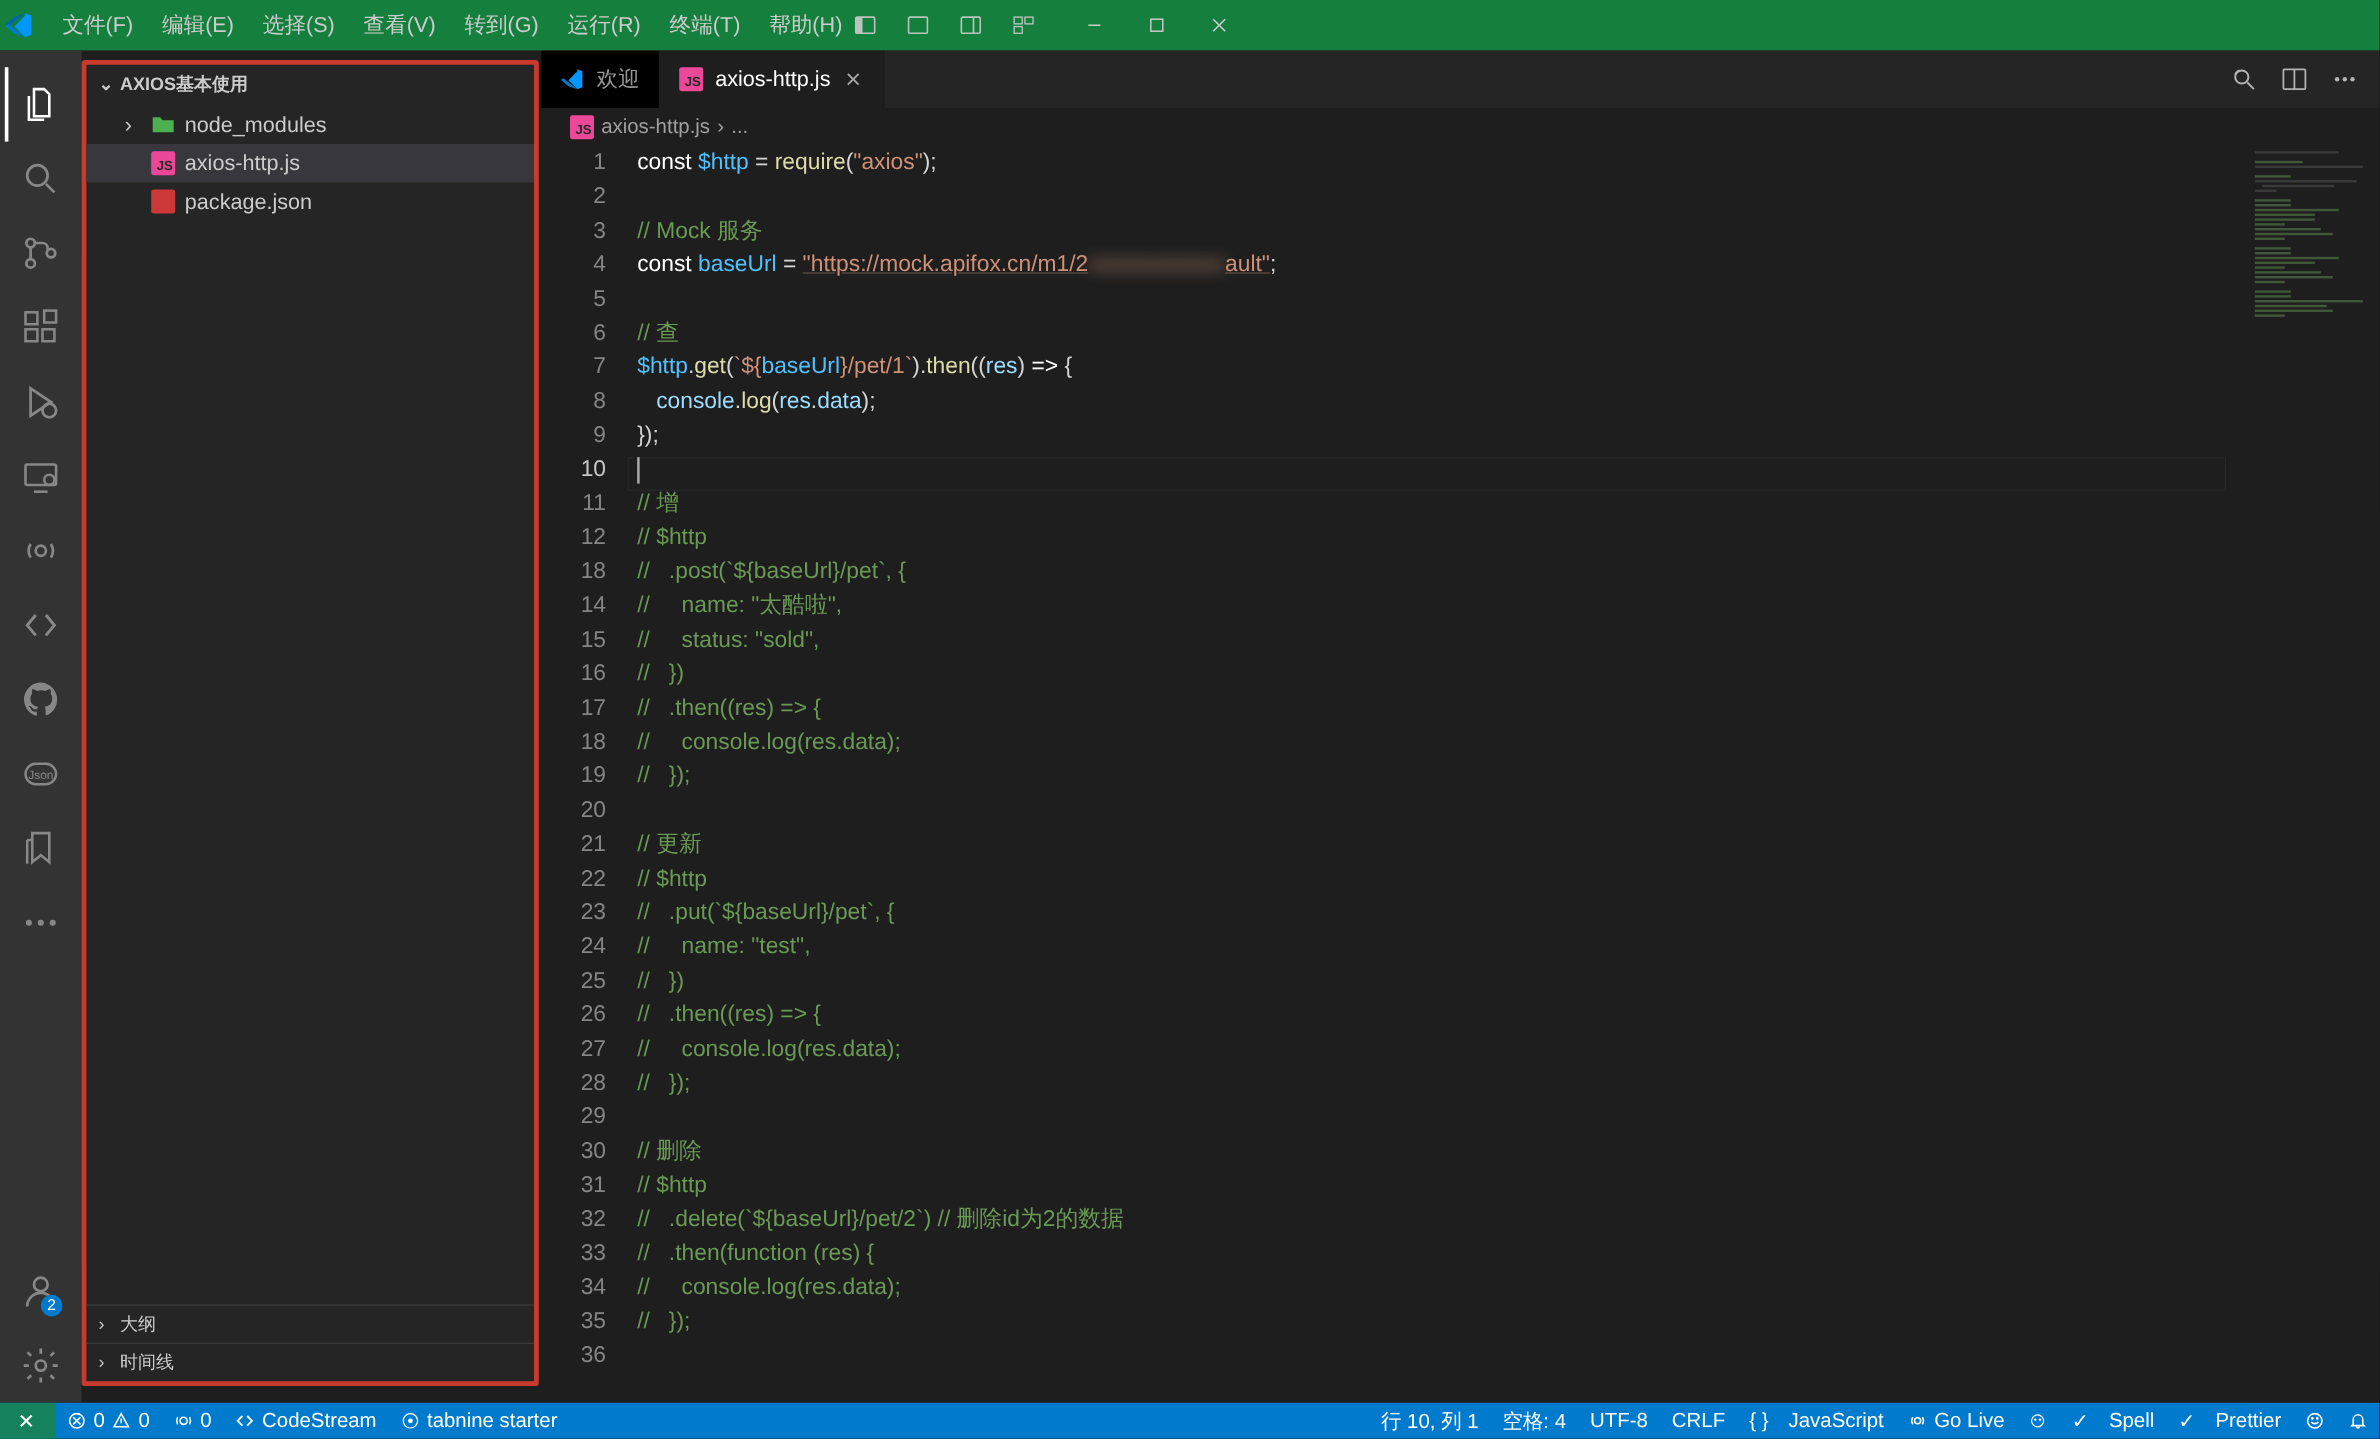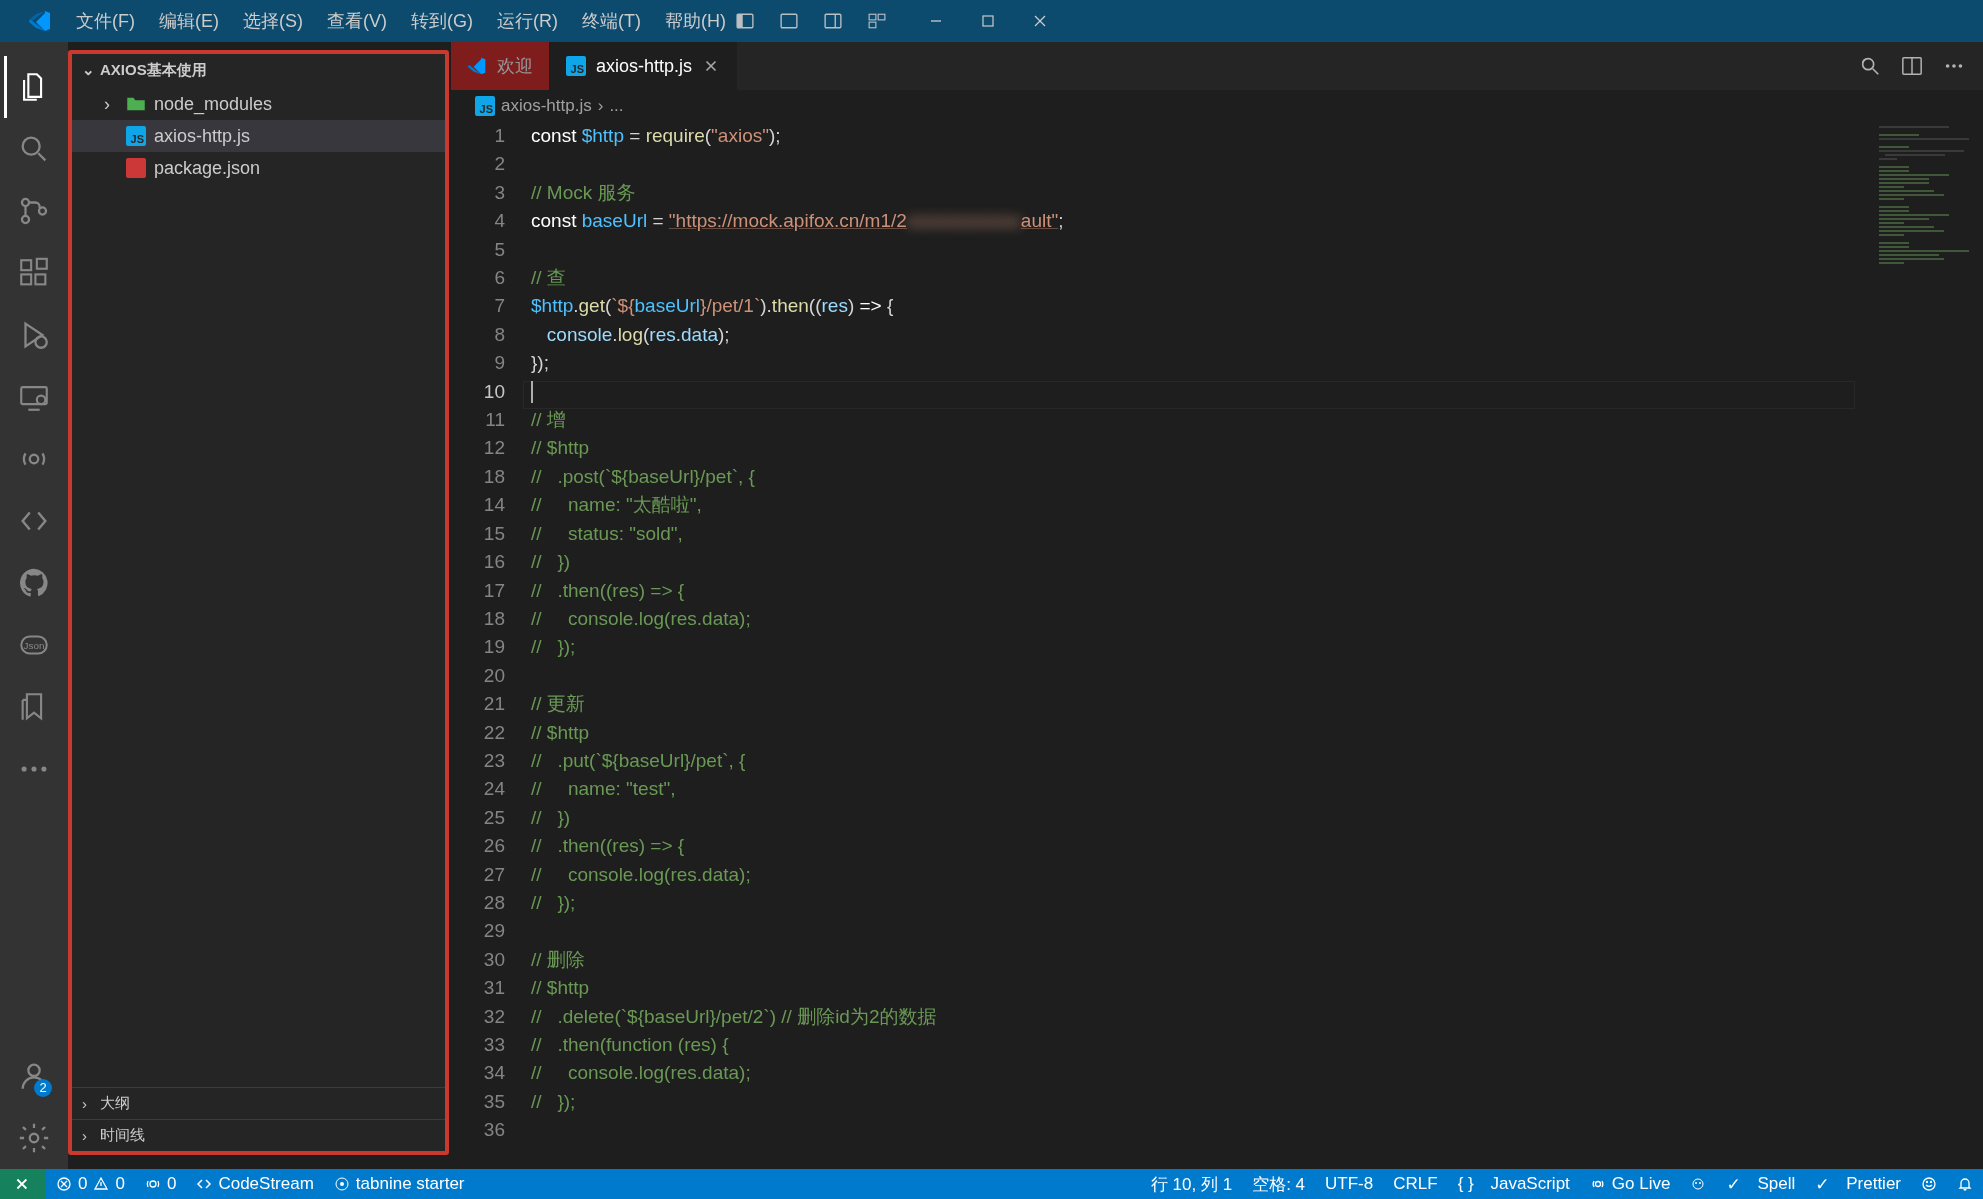--- a/index.html
+++ b/index.html
@@ -1,17 +1,17 @@
 <!DOCTYPE html>
 <html><head>
 <meta charset="utf-8">
 <style>
 *{margin:0;padding:0;box-sizing:border-box;font-family:-apple-system,"Segoe UI",sans-serif;user-select:none}
 body{background:#1e1e1e;color:#ccc;width:1983px;height:1199px;overflow:hidden;font-size:18px;display:flex;flex-direction:column}
-.titlebar{height:42px;background:#0c4a6e;display:flex;align-items:center;padding:0 28px;flex-shrink:0}
+.titlebar{height:42px;background:#15803d;display:flex;align-items:center;padding:0 4px;flex-shrink:0}
 .titlebar .logo{width:24px;height:24px;margin-right:14px}
 .menu-items{display:flex;gap:4px}
 .menu-item{padding:4px 10px;color:#ccc;font-size:18px;border-radius:4px;cursor:pointer}
 .window-title{flex:1;text-align:center;color:#ccc;font-size:18px}
 .window-controls{display:flex;gap:26px;align-items:center}
 .wc-icon{width:18px;height:18px;cursor:pointer;opacity:.9}
 .wc-btn{width:52px;height:42px;display:flex;align-items:center;justify-content:center;cursor:pointer}
 .main{flex:1;display:flex;overflow:hidden}
 .activity-bar{width:68px;background:#333333;display:flex;flex-direction:column;align-items:center;padding-top:14px;flex-shrink:0}
 .act-item{width:60px;height:62px;display:flex;align-items:center;justify-content:center;cursor:pointer;position:relative}
@@ -28,21 +28,21 @@
 .project-header .chev{width:18px}
 .tree{padding:2px 0}
 .tree-item{height:32px;display:flex;align-items:center;padding-left:32px;gap:8px;cursor:pointer;font-size:18px;color:#ccc}
 .tree-item.selected{background:#37373d}
 .tree-item .chev{width:14px;display:inline-block;color:#ccc}
 .file-icon{width:20px;height:20px;flex-shrink:0}
 .outline-sec{border-top:1px solid #3c3c3c;height:32px;display:flex;align-items:center;padding-left:10px;font-size:15px;cursor:pointer;color:#ccc}
 .outline-sec .chev{width:18px}
 .editor-area{flex:1;display:flex;flex-direction:column;overflow:hidden;position:relative}
 .tab-bar{height:48px;background:#252526;display:flex;align-items:stretch}
-.tab{display:flex;align-items:center;gap:10px;padding:0 16px;background:#7f1d1d;color:#969696;font-size:18px;border-right:1px solid #1e1e1e;cursor:pointer}
+.tab{display:flex;align-items:center;gap:10px;padding:0 16px;background:#000000;color:#969696;font-size:18px;border-right:1px solid #1e1e1e;cursor:pointer}
 .tab.active{background:#1e1e1e;color:#fff}
 .tab-close{width:18px;height:18px;opacity:.8}
 .tab-spacer{flex:1}
 .tab-actions{display:flex;align-items:center;gap:20px;padding:0 18px}
 .tab-act-icon{width:22px;height:22px;cursor:pointer;opacity:.85}
 .breadcrumb{height:32px;display:flex;align-items:center;padding-left:24px;gap:6px;background:#1e1e1e;color:#a0a0a0;font-size:17px}
 .code-wrap{flex:1;display:flex;overflow:hidden;font-family:Consolas,"Courier New",monospace;font-size:19px;line-height:28.4px;position:relative}
 .gutter{width:80px;text-align:right;padding-right:26px;color:#858585}
 .gutter .ln.cur{color:#c6c6c6}
 .code{flex:1;white-space:pre;color:#d4d4d4;position:relative}
@@ -50,21 +50,21 @@
 .code .hl-line{position:absolute;left:-8px;right:18px;height:28px;border:1px solid #282828}
 .kw{color:#ffffff}.fn{color:#dcdcaa}.var{color:#4fc1ff}.str{color:#ce9178}.cm{color:#6a9955}.pn{color:#d4d4d4}.prm{color:#9cdcfe}.op{color:#d4d4d4}.url{text-decoration:underline;text-decoration-color:#ce917866}
 .blur{filter:blur(6px)}
 .minimap{width:110px;background:#1e1e1e}
 .minimap svg{width:100%}
 .statusbar{height:30px;background:#007acc;display:flex;align-items:center;color:#fff;font-size:17px;flex-shrink:0}
 .sb-remote{width:46px;height:100%;background:#16825d;display:flex;align-items:center;justify-content:center}
 .sb-item{padding:0 10px;display:flex;align-items:center;gap:6px;height:100%;cursor:pointer}
 .sb-spacer{flex:1}
 .sb-ico{width:16px;height:16px}
-.js-badge{display:inline-flex;width:20px;height:20px;background:#0ea5e9;color:#292929;font-size:11px;font-weight:700;align-items:flex-end;justify-content:flex-end;padding:0 2px 1px 0;border-radius:2px}
+.js-badge{display:inline-flex;width:20px;height:20px;background:#ec4899;color:#292929;font-size:11px;font-weight:700;align-items:flex-end;justify-content:flex-end;padding:0 2px 1px 0;border-radius:2px}
 .npm-badge{display:inline-flex;width:20px;height:20px;background:#cb3837;border-radius:2px}
 .yaml-badge{display:inline-flex;width:20px;height:20px;background:linear-gradient(#8b1fa2 50%,#e91e63 50%);border-radius:2px}
 </style>
 </head>
 <body>
 
 <div class="titlebar">
   <svg class="logo" viewBox="0 0 24 24">
       <path fill="#0098ff" d="M17 2l5 2v16l-5 2-9-9 9-9z"></path>
       <path fill="#0065a9" d="M17 2L3 13l-2-1v-1l7-6 9-3z"></path>

